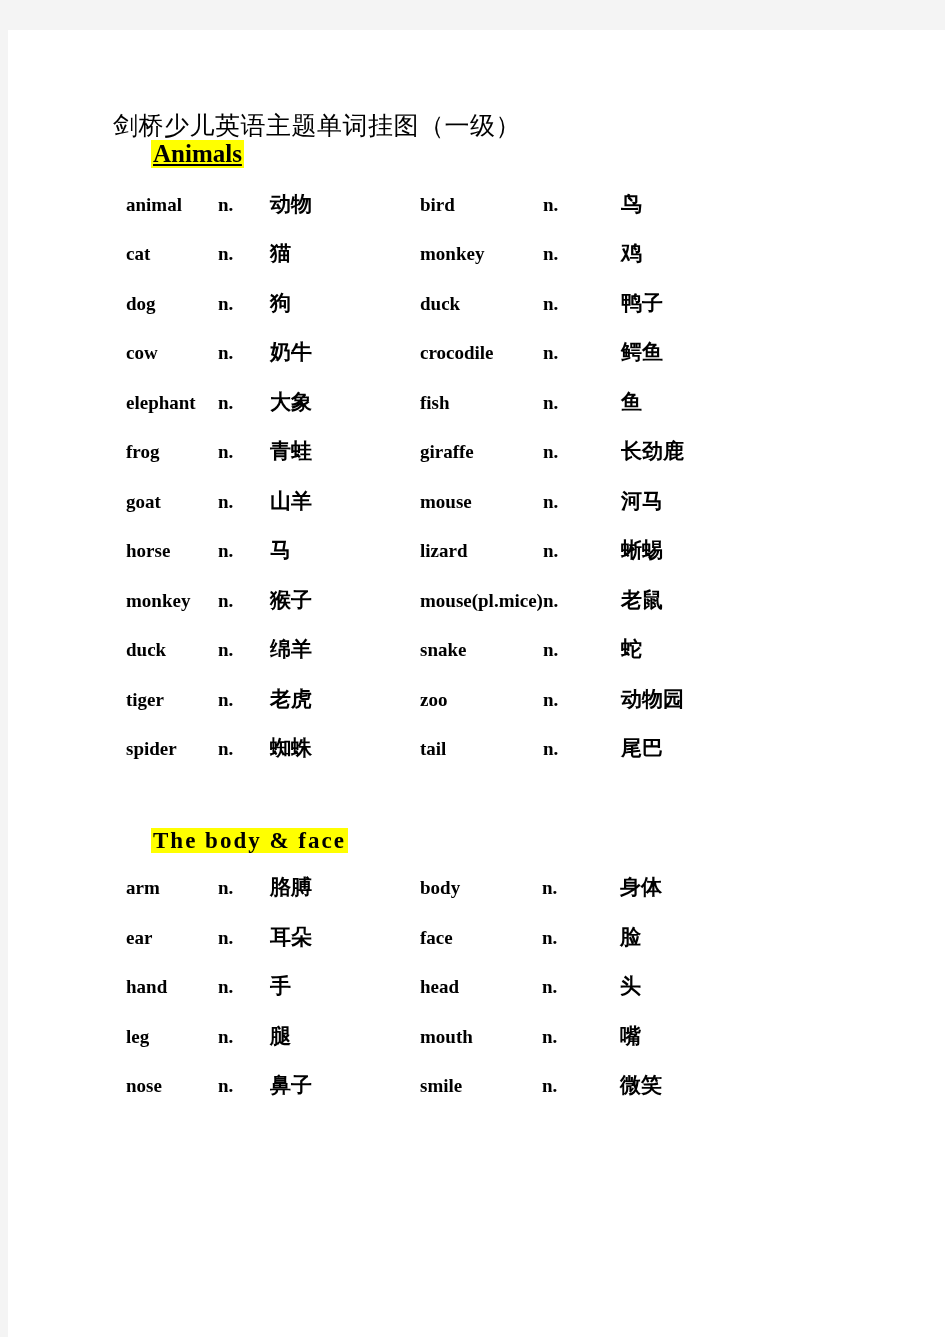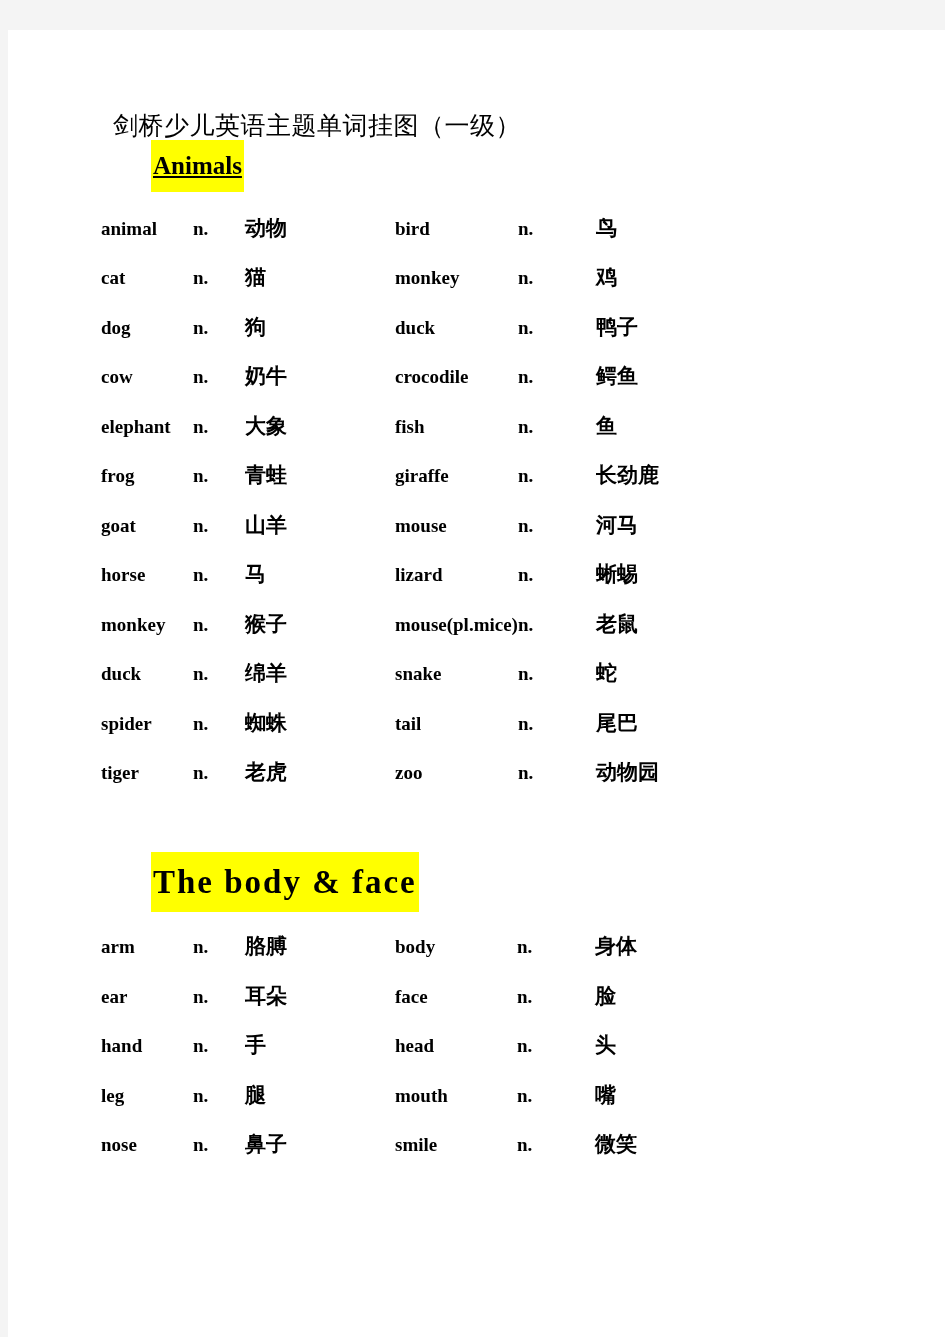--- a/index.html
+++ b/index.html
@@ -40,33 +40,33 @@
   .section-heading-wrap {
     padding-left: 143px;
   }
   .section-heading {
     display: inline-block;
     background: #ffff00;
     color: #000;
     font-weight: bold;
     font-family: "Liberation Serif", "DejaVu Serif", serif;
     line-height: 1.12;
-    padding: 12px 2px;
+    padding: 0 2px;
   }
   .section-heading.sz-small {
     font-size: 25px;
     text-decoration: underline;
   }
   .section-heading.sz-large {
-    font-size: 33px;
+    font-size: 23px;
     letter-spacing: 2px;
   }
   .word-table {
     border-collapse: collapse;
-    margin-left: 93px;
+    margin-left: 118px;
     table-layout: fixed;
   }
   .word-table td {
     padding: 0;
     vertical-align: baseline;
     color: #000;
     white-space: nowrap;
   }
   .word-table tr {
     height: 49.5px;
@@ -193,34 +193,34 @@
           </tr>
           <tr>
             <td class="c-en">duck</td>
             <td class="c-pos">n.</td>
             <td class="c-zh">绵羊</td>
             <td class="c-en">snake</td>
             <td class="c-pos">n.</td>
             <td class="c-zh">蛇</td>
           </tr>
           <tr>
+            <td class="c-en">tiger</td>
+            <td class="c-pos">n.</td>
+            <td class="c-zh">老虎</td>
+            <td class="c-en">zoo</td>
+            <td class="c-pos">n.</td>
+            <td class="c-zh">动物园</td>
+          </tr>
+          <tr>
             <td class="c-en">spider</td>
             <td class="c-pos">n.</td>
             <td class="c-zh">蜘蛛</td>
             <td class="c-en">tail</td>
             <td class="c-pos">n.</td>
             <td class="c-zh">尾巴</td>
-          </tr>
-          <tr>
-            <td class="c-en">tiger</td>
-            <td class="c-pos">n.</td>
-            <td class="c-zh">老虎</td>
-            <td class="c-en">zoo</td>
-            <td class="c-pos">n.</td>
-            <td class="c-zh">动物园</td>
           </tr>
         </tbody>
     </table>
   </div>
 
   <div class="gap-a"></div>
 
   <div class="section">
     <div class="section-heading-wrap">
       <span class="section-heading sz-large">The  body  &amp;  face</span>

